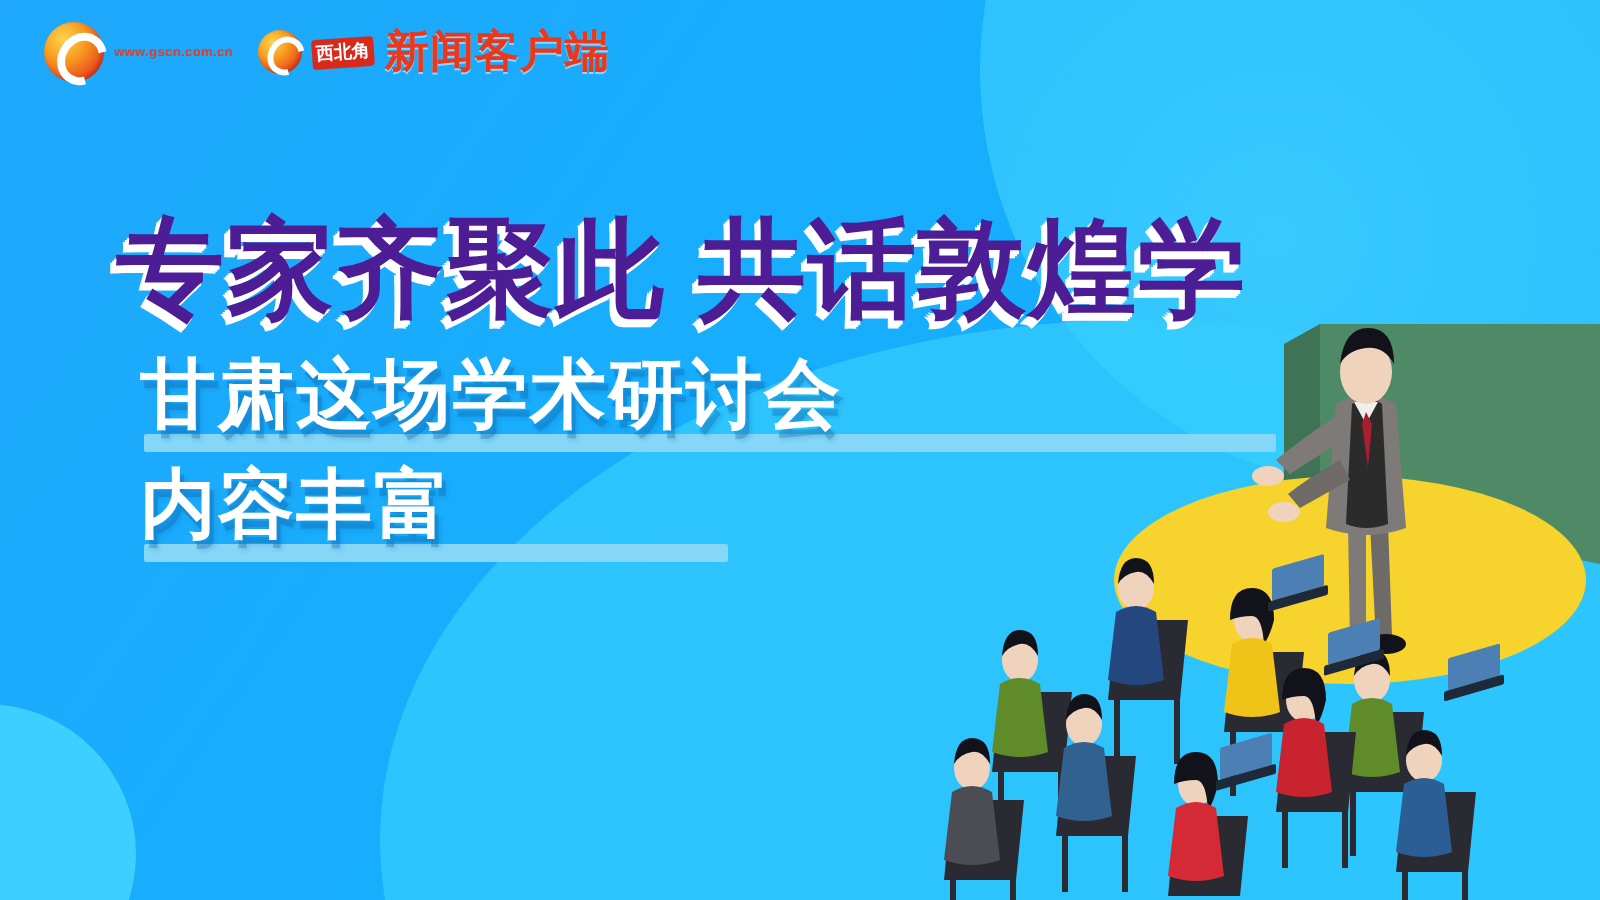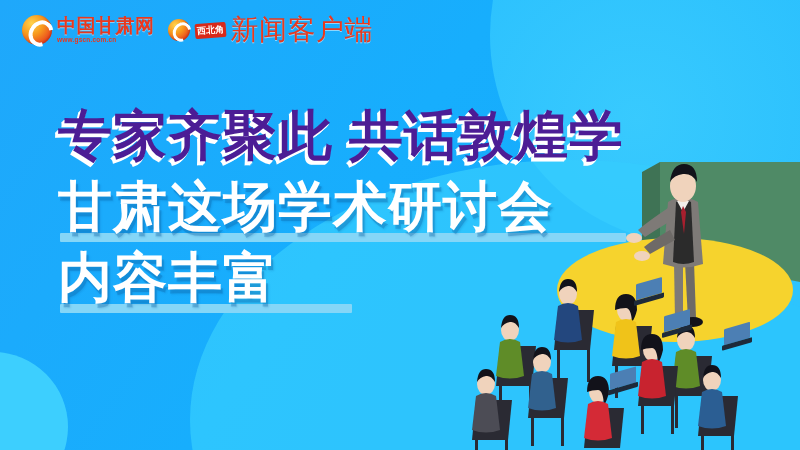--- a/index.html
+++ b/index.html
@@ -139,22 +139,22 @@
     font-size: 9px;
     font-weight: 700;
     line-height: 1;
     padding: 3px 2px;
     border-radius: 2px;
     letter-spacing: 0;
     transform: rotate(-4deg);
     white-space: nowrap;
   }
   .app-name {
-    font-size: 28px;
-    font-weight: 400;
+    font-size: 22px;
+    font-weight: 700;
     color: #E8391F;
     letter-spacing: .5px;
     text-shadow: 0 1px 0 rgba(255,255,255,.5);
     white-space: nowrap;
   }
 
   
   .headline {
     position: absolute;
     left: 58px;
@@ -171,25 +171,26 @@
   .hl-1 {
     font-size: 54px;
     color: #4c1d95;
     text-shadow:
       -2px 3px 0 #ffffff,
       -3px 4px 0 #ffffff,
       -1px 2px 0 #ffffff;
     margin-bottom: 17px;
   }
   .hl-2, .hl-3 {
-    font-size: 54px;
+    font-size: 38px;
     color: #ffffff;
     text-shadow:
       2px 4px 0 rgba(10,95,160,.28),
       3px 5px 2px rgba(10,95,160,.18);
+    margin-left: 12px;
   }
   .hl-2 { margin-bottom: 17px; }
   .rule {
     position: absolute;
     left: 2px;
     bottom: -9px;
     height: 9px;
     background: #85D6F7;
     border-radius: 1px;
     z-index: -1;
@@ -217,21 +218,20 @@
   <div class="blob-tr"></div>
   <div class="blob-sweep"></div>
   <div class="blob-corner"></div>
   <div class="blob-bl"></div>
 
   <div class="logo-bar">
 
     <div class="logo-unit">
       <span class="mark-swoosh"></span>
       <span class="logo-cn">
-        <span class="logo-cn-name">中国甘肃网</span>
         <span class="logo-cn-url">www.gscn.com.cn</span>
       </span>
     </div>
 
     <div class="logo-unit">
       <span class="mark-swoosh small"></span>
       <span class="seal">西北角</span>
       <span class="app-name">新闻客户端</span>
     </div>
 

